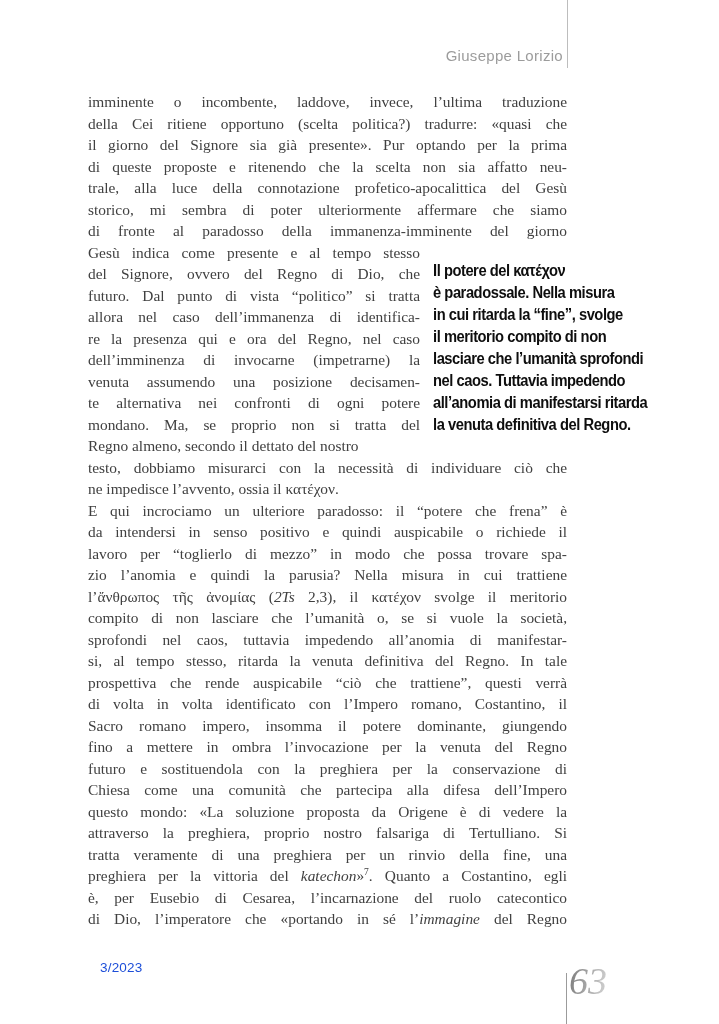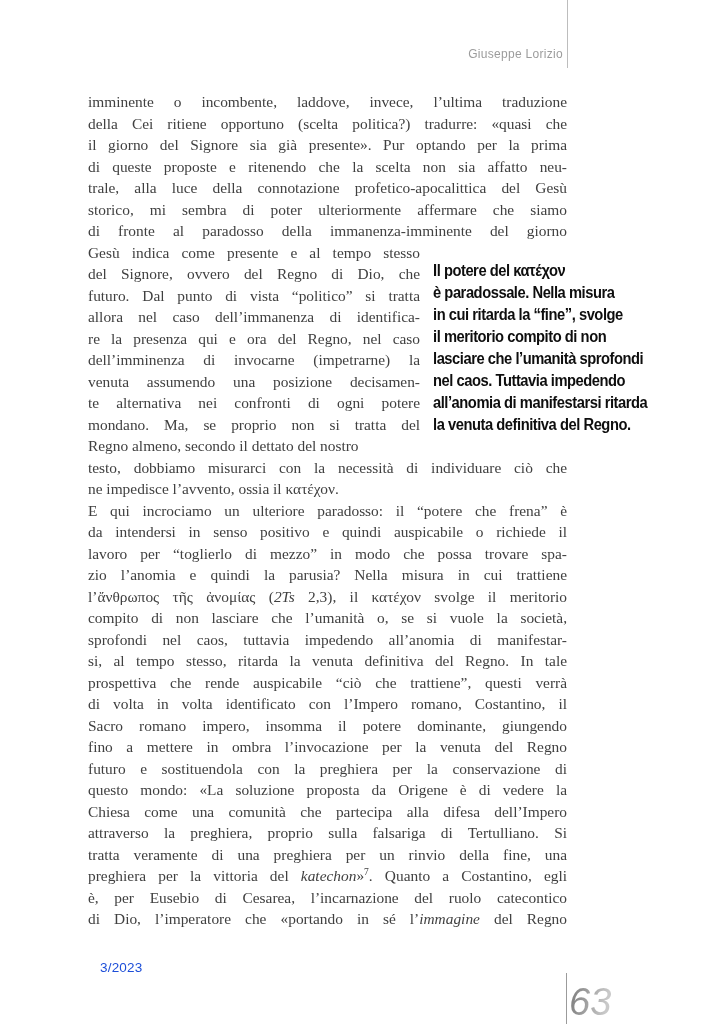--- a/index.html
+++ b/index.html
@@ -7,21 +7,21 @@
     position:relative;
     width:719px;height:1024px;
     background:#ffffff;
     overflow:hidden;
     font-family:"Liberation Serif","DejaVu Serif",serif;
   }
   
   .author{
     position:absolute;top:47px;right:156px;
     font-family:"Liberation Sans","DejaVu Sans",sans-serif;
-    font-size:12px;color:#9c9c9c;letter-spacing:.3px;
+    font-size:15px;color:#9c9c9c;letter-spacing:.3px;
   }
   .header-rule{
     position:absolute;left:567px;top:0;width:1px;height:68px;
     background:#bdbdbd;
   }
   
   .body-text{
     position:absolute;left:88px;top:91px;width:479px;
     font-size:15.4px;color:#404040;
   }
@@ -50,25 +50,25 @@
     position:absolute;left:100px;top:960px;
     font-family:"Liberation Sans","DejaVu Sans",sans-serif;
     font-size:13.5px;color:#1d4ed8;letter-spacing:.2px;
   }
   .footer-rule{
     position:absolute;left:566px;top:973px;width:1px;height:51px;
     background:#9b9b9b;
   }
   .page-number{
     position:absolute;left:569px;top:961px;
-    font-family:Liberation Sans, sans-serif;font-style:italic;
+    font-family:Liberation Serif, serif;font-style:italic;
     font-size:38px;line-height:40px;
     color:#a4a4a4;
     background:linear-gradient(100deg,#868686 15%,#c9c9c9 85%);
-    -webkit-background-clip:text;background-clip:text;margin-top:21px;
+    -webkit-background-clip:text;background-clip:text;
     -webkit-text-fill-color:transparent;
   }
 </style>
 </head>
 <body>
 
 <div class="page">
 
   <div class="author">Giuseppe Lorizio</div>
   <div class="header-rule"></div>
@@ -99,23 +99,23 @@
       <div class="tline"><span>zio l’anomia e quindi la parusia? Nella misura in cui trattiene</span></div>
       <div class="tline"><span>l’ἄνθρωπος τῆς ἀνομίας (</span><em>2Ts</em><span> 2,3), il κατέχον svolge il meritorio</span></div>
       <div class="tline"><span>compito di non lasciare che l’umanità o, se si vuole la società,</span></div>
       <div class="tline"><span>sprofondi nel caos, tuttavia impedendo all’anomia di manifestar-</span></div>
       <div class="tline"><span>si, al tempo stesso, ritarda la venuta definitiva del Regno. In tale</span></div>
       <div class="tline"><span>prospettiva che rende auspicabile “ciò che trattiene”, questi verrà</span></div>
       <div class="tline"><span>di volta in volta identificato con l’Impero romano, Costantino, il</span></div>
       <div class="tline"><span>Sacro romano impero, insomma il potere dominante, giungendo</span></div>
       <div class="tline"><span>fino a mettere in ombra l’invocazione per la venuta del Regno</span></div>
       <div class="tline"><span>futuro e sostituendola con la preghiera per la conservazione di</span></div>
+      <div class="tline"><span>Chiesa come una comunità che partecipa alla difesa dell’Impero</span></div>
       <div class="tline"><span>questo mondo: «La soluzione proposta da Origene è di vedere la</span></div>
-      <div class="tline"><span>Chiesa come una comunità che partecipa alla difesa dell’Impero</span></div>
-      <div class="tline"><span>attraverso la preghiera, proprio sulla falsariga di Tertulliano. Si</span></div>
+      <div class="tline"><span>attraverso la preghiera, proprio nostro falsariga di Tertulliano. Si</span></div>
       <div class="tline"><span>tratta veramente di una preghiera per un rinvio della fine, una</span></div>
       <div class="tline"><span>preghiera per la vittoria del </span><em>katechon</em><span>»</span><sup>7</sup><span>. Quanto a Costantino, egli</span></div>
       <div class="tline"><span>è, per Eusebio di Cesarea, l’incarnazione del ruolo catecontico</span></div>
       <div class="tline"><span>di Dio, l’imperatore che «portando in sé l’</span><em>immagine</em><span> del Regno</span></div>
     </div>
 
   <div class="pullquote">
       <div class="pq-line"><span>Il potere del κατέχον</span></div>
       <div class="pq-line"><span>è paradossale. Nella misura</span></div>
       <div class="pq-line"><span>in cui ritarda la “fine”, svolge</span></div>

